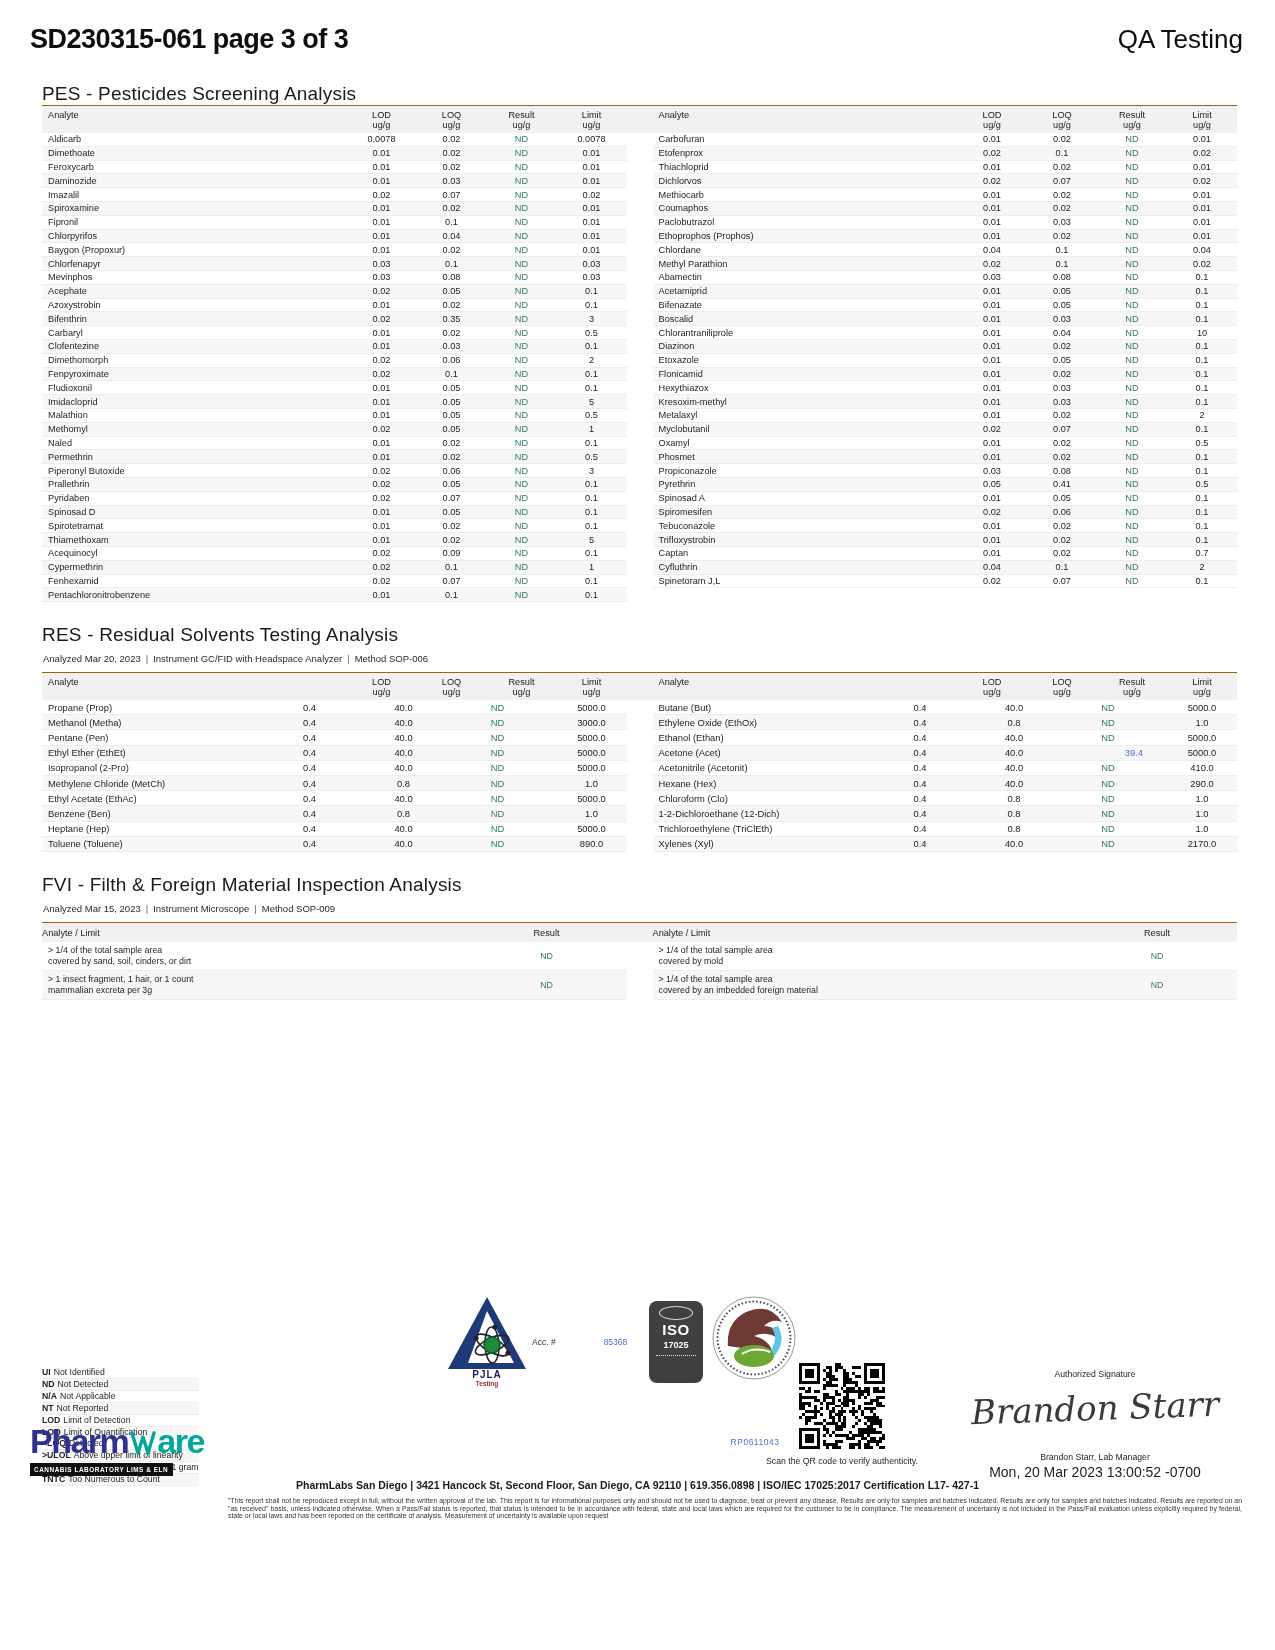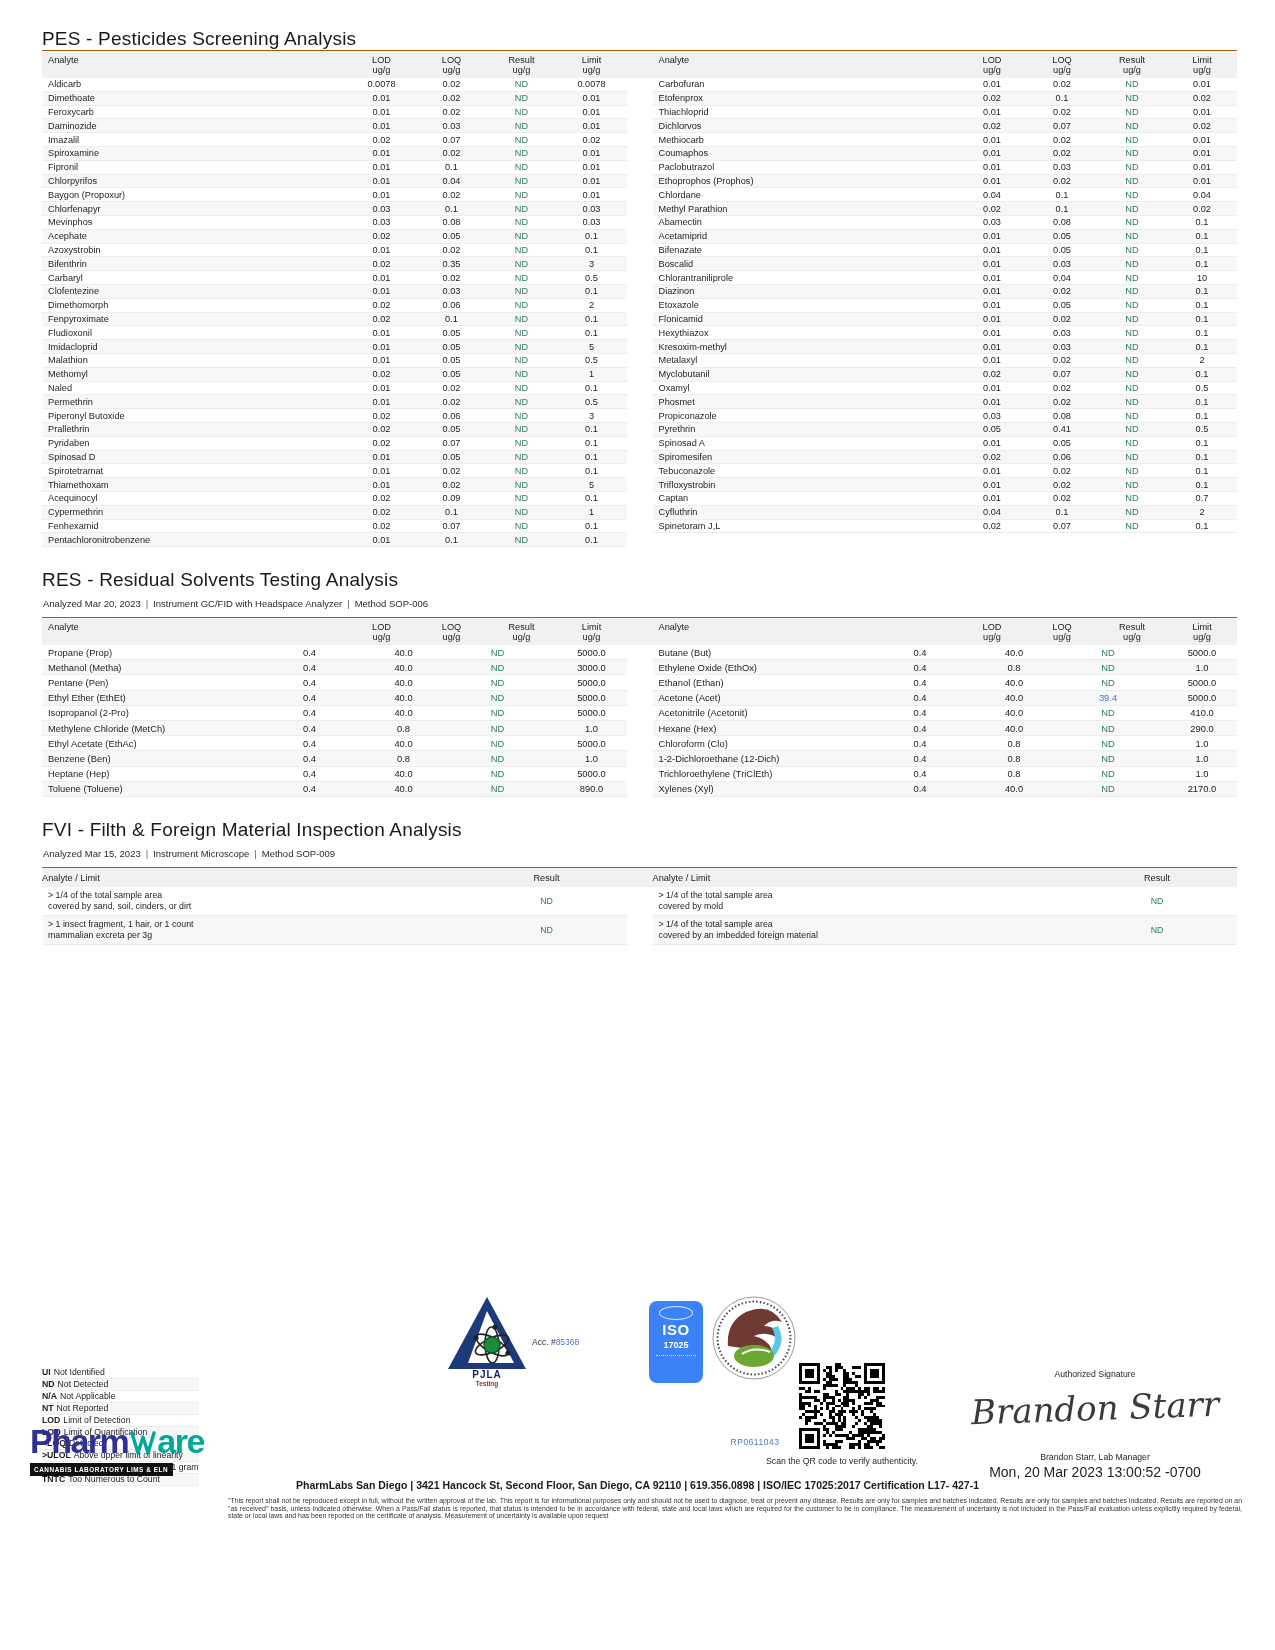--- a/index.html
+++ b/index.html
@@ -30,43 +30,43 @@
   .th.c-analyte { text-align:left; padding-left:6px; }
   .c-analyte { flex:1; min-width:0; }
   .c-lod,.c-loq,.c-result,.c-limit { width:70px; flex:none; text-align:center; }
   .tbody .tr { display:flex; align-items:center; border-bottom:1px solid #ededed; }
   .tbody .tr:nth-child(even) { background:#f7f7f7; }
   .tr .td { white-space:nowrap; overflow:hidden; }
   .td.c-analyte { padding-left:6px; color:#1e1e1e; }
   .pes .tr { height:13.8px; font-size:9.2px; }
   .res .tr { height:15.2px; font-size:9.4px;gap:24px; }
   .nd  { color:var(--nd-green,#2e7d5c); }
-  .num { color:var(--num-blue,#4472c4); }
+  .num { color:var(--num-blue,#4472c4);text-align:right; }
 
   
   .fvi .c-result { width:160px; }
   .fvi .tr { height:29px; font-size:8.8px; }
   .fvi .td.c-analyte { white-space:pre-line; line-height:10.5px; overflow:visible; }
   .fvi .th { padding:5px 0 4px; }
 
   
   .abs { position:absolute; }
   .legend { left:42px; top:1367px; }
   .legend .tr { display:flex; font-size:8.7px; line-height:10.9px; color:#1f1f1f; }
   .legend .c-abbr { font-weight:700; margin-right:3px; white-space:nowrap; width:auto; text-align:left; }
   .legend .c-text { white-space:nowrap; }
 
   .pjla { left:448px; top:1297px; width:170px; height:96px; }
   .pjla-tri { position:absolute; left:0; top:0; }
   .pjla-name { position:absolute; left:0; top:72px; width:78px; text-align:center; font-size:10px; font-weight:700; color:#1a1a6b; letter-spacing:1px; }
   .pjla-sub  { position:absolute; left:0; top:83px; width:78px; text-align:center; font-size:6.5px; font-weight:700; color:#a03030; }
   .pjla-acc  { position:absolute; left:84px; top:40px; font-size:8.5px; color:#333; white-space:nowrap; }
-  .pjla-acc b { color:#4a77c9; font-weight:400; }
-
-  .iso { left:649px; top:1301px; width:54px; height:82px; background:#3b82f6; border-radius:8px;
+  .pjla-acc b { color:#4a77c9; font-weight:400;margin-left:48px; }
+
+  .iso { left:649px; top:1301px; width:54px; height:82px; background:#404040; border-radius:8px;
          display:flex; flex-direction:column; align-items:center; color:#fff; }
   .iso-ring { width:34px; height:14px; border:1px solid rgba(255,255,255,.8); border-radius:50%; margin-top:5px; }
   .iso-name { font-size:15px; font-weight:700; letter-spacing:0.5px; margin-top:1px; }
   .iso-num  { font-size:9px; font-weight:700; margin-top:2px; }
   .iso-foot { width:40px; border-top:1px dotted rgba(255,255,255,.85); margin-top:5px; padding-top:2px;
               font-size:4px; text-align:center; letter-spacing:0.3px; color:rgba(255,255,255,.9); }
 
   .dea { left:712px; top:1296px; width:84px; height:84px; }
   .dea-ref { left:700px; top:1437px; width:110px; text-align:center; font-size:8.5px; color:#4a77c9; letter-spacing:0.5px; }
 
@@ -89,20 +89,24 @@
   .pw-are   { font-size:34px; font-weight:700; color:#00a79d; letter-spacing:-1.5px; line-height:34px; }
   .pw-w { margin:0 1px 2px 2px; }
   .pw-bar { margin-top:1px; background:#101010; color:#fff; font-size:6.4px; letter-spacing:0.55px;
             padding:3px 5px 3px 4px; display:inline-block; white-space:nowrap; font-weight:700; }
 </style>
 </head>
 <body>
 
 <div class="page">
 
+  <div class="header">
+    <div class="h-left">SD230315-061 page 3 of 3</div>
+    <div class="h-right">QA Testing</div>
+  </div>
 
   <div class="content">
 
     <div class="sec pes">
       <div class="sec-title">PES - Pesticides Screening Analysis</div>
       <div class="thead-band">
         <div class="band">
           <div class="half thead">
             <div class="th c-analyte">Analyte</div>
             <div class="th c-lod"><span>LOD</span><br><span>ug/g</span></div>

